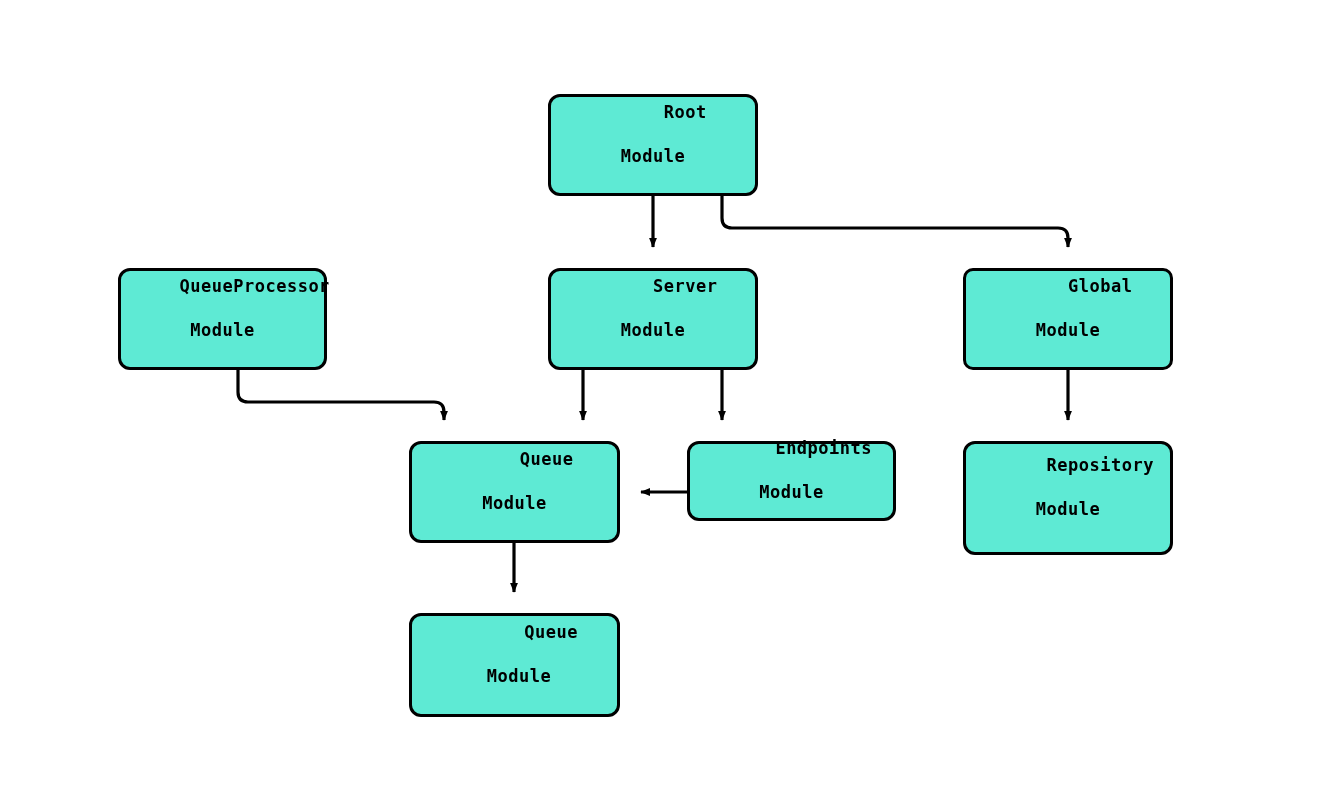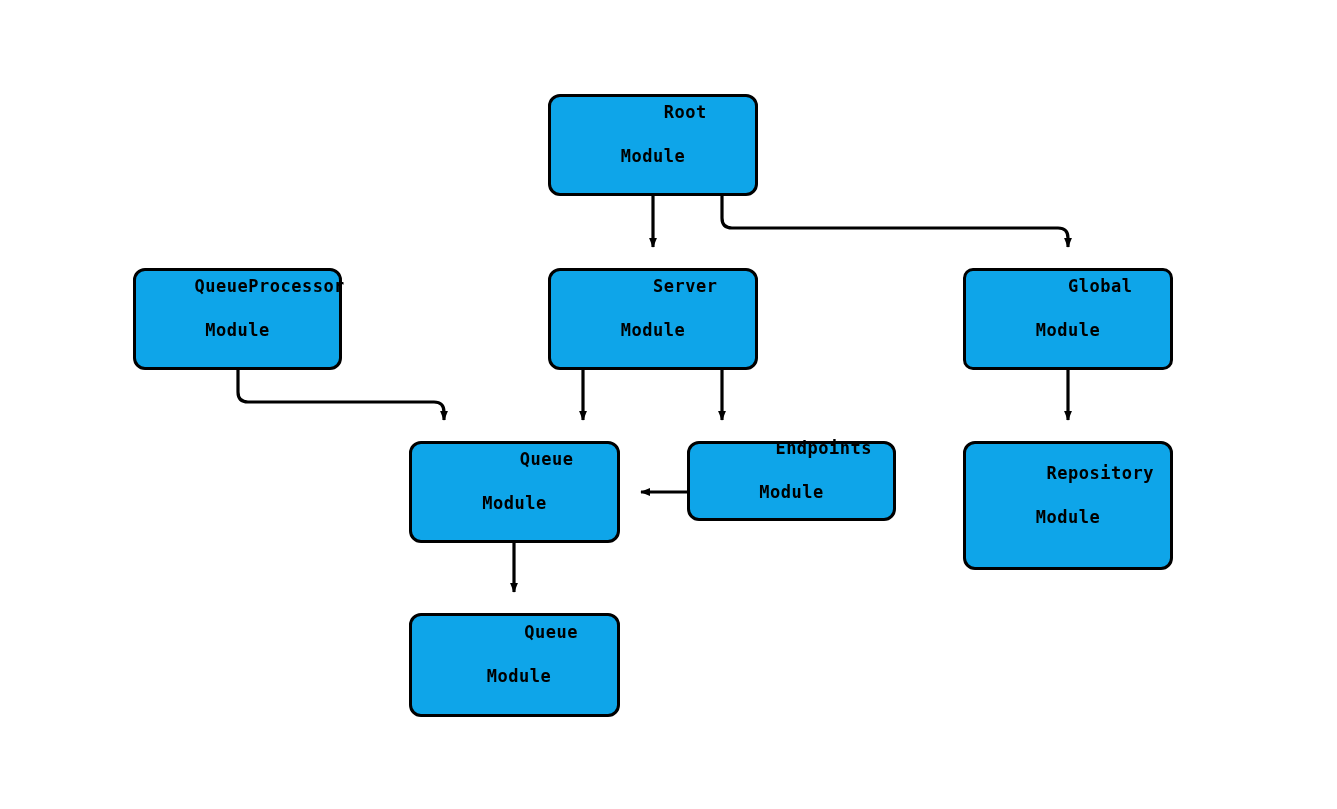--- a/index.html
+++ b/index.html
@@ -22,21 +22,21 @@
     position: absolute;
     left: 0;
     top: 0;
     width: 1337px;
     height: 809px;
     pointer-events: none;
   }
   .node {
     position: absolute;
     box-sizing: border-box;
-    background: #0ea5e9;
+    background: #5eead4;
     border: 3px solid #000000;
     border-radius: 12px;
     display: flex;
     flex-direction: column;
     align-items: center;
     justify-content: center;
     z-index: 2;
   }
   .node-label {
     font-family: "DejaVu Sans Mono", "Liberation Mono", monospace;
@@ -97,21 +97,21 @@
     </g>
   </svg>
 
   <div class="node" style="left:548px; top:94px; width:210px; height:102px;">
     <div class="node-label">
       <span>Root</span>
       <span class="line2">Module</span>
     </div>
   </div>
 
-  <div class="node" style="left:133px; top:268px; width:209px; height:102px;">
+  <div class="node" style="left:118px; top:268px; width:209px; height:102px;">
     <div class="node-label">
       <span>QueueProcessor</span>
       <span class="line2">Module</span>
     </div>
   </div>
 
   <div class="node" style="left:548px; top:268px; width:210px; height:102px;">
     <div class="node-label">
       <span>Server</span>
       <span class="line2">Module</span>
@@ -132,21 +132,21 @@
     </div>
   </div>
 
   <div class="node" style="left:687px; top:441px; width:209px; height:80px;">
     <div class="node-label">
       <span>Endpoints</span>
       <span class="line2">Module</span>
     </div>
   </div>
 
-  <div class="node" style="left:963px; top:441px; width:210px; height:129px;">
+  <div class="node" style="left:963px; top:441px; width:210px; height:114px;">
     <div class="node-label">
       <span>Repository</span>
       <span class="line2">Module</span>
     </div>
   </div>
 
   <div class="node" style="left:409px; top:613px; width:211px; height:104px;padding-left:9px;">
     <div class="node-label">
       <span>Queue</span>
       <span class="line2">Module</span>

